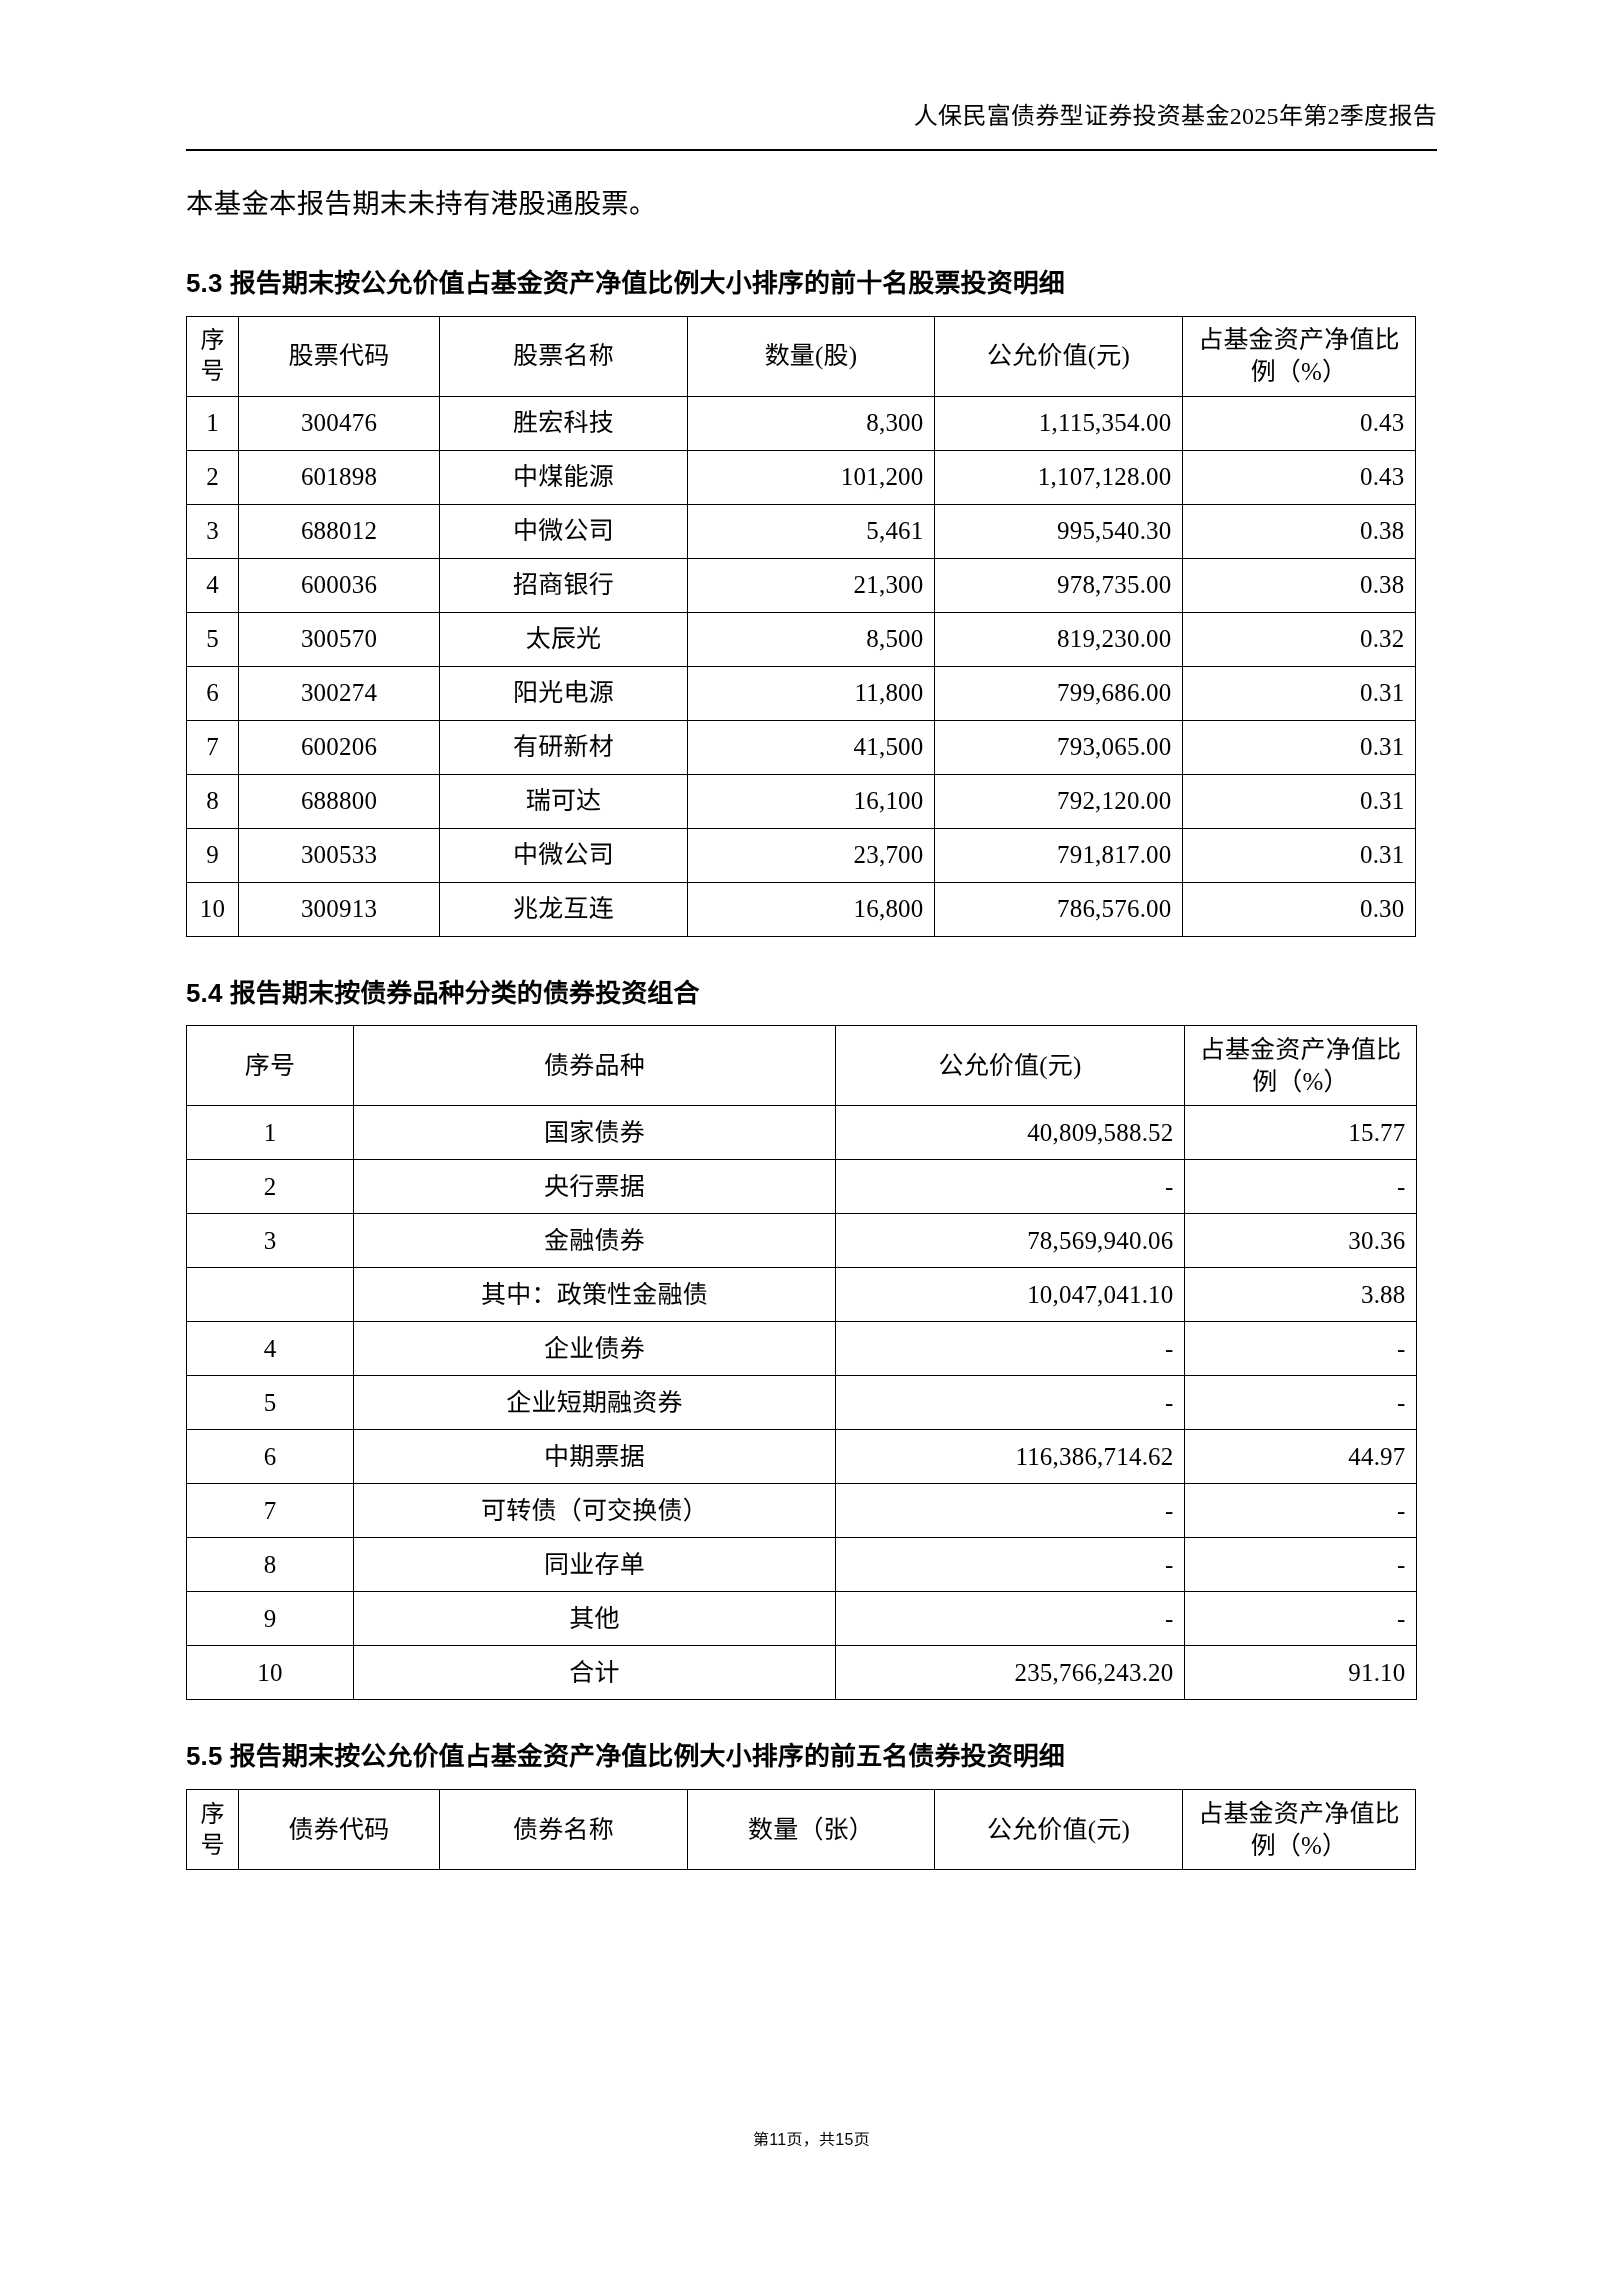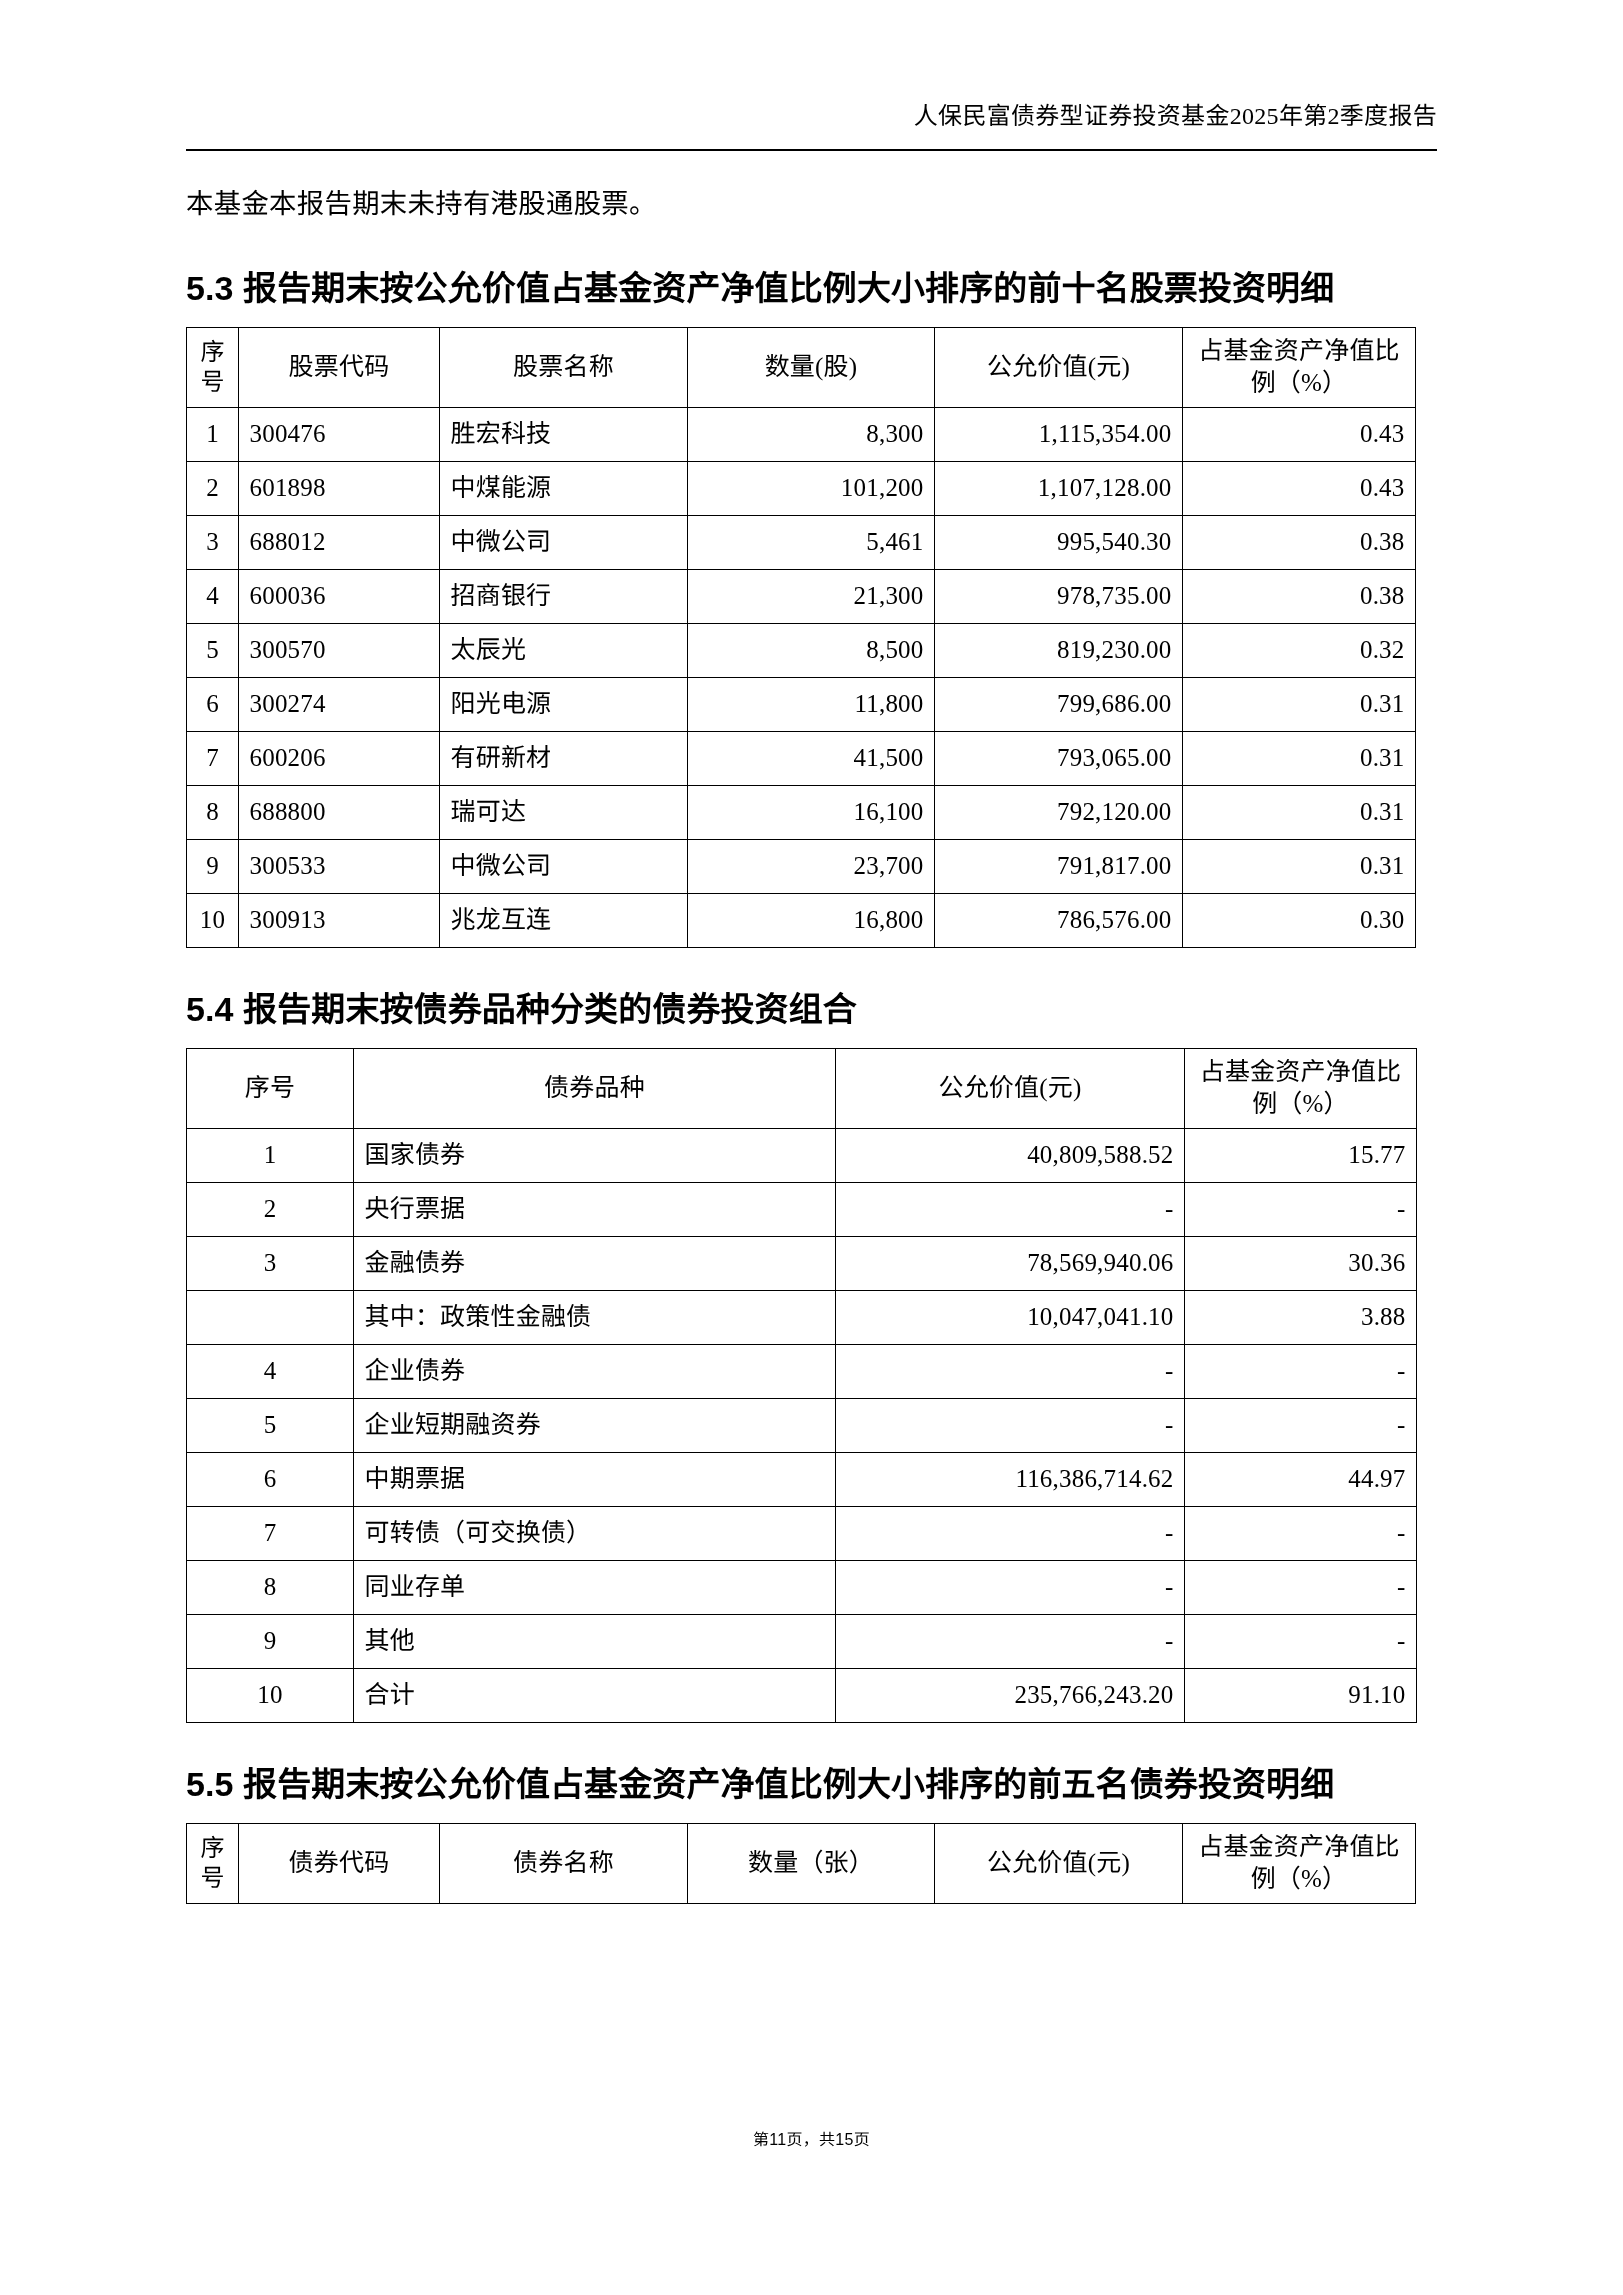--- a/index.html
+++ b/index.html
@@ -53,21 +53,21 @@
   }
 
   .para {
     font-size: 27.4px;
     line-height: 1.6;
     margin: 0 0 27px 0;
     letter-spacing: 0.3px;
   }
 
   .section-heading {
-    font-size: 34px;
+    font-size: 26px;
     font-weight: bold;
     font-family: "Liberation Sans", "DejaVu Sans", sans-serif;
     margin: 38px 0 14.4px 0;
     letter-spacing: 0.1px;
     line-height: 1.4;
   }
 
   
   table.doc-table {
     border-collapse: collapse;
@@ -88,21 +88,21 @@
   table.doc-table thead td {
     text-align: center;
     height: 80px;
   }
   table.doc-table tbody td {
     height: 54px;
   }
 
   
   .c { text-align: center; }
-  .l { text-align: left; }
+  .l { text-align: center; }
   .r { text-align: right; }
 
   
   .tbl-stocks col.c0 { width: 52px; }
   .tbl-stocks col.c1 { width: 201px; }
   .tbl-stocks col.c2 { width: 248px; }
   .tbl-stocks col.c3 { width: 247px; }
   .tbl-stocks col.c4 { width: 248px; }
   .tbl-stocks col.c5 { width: 233px; }
 

